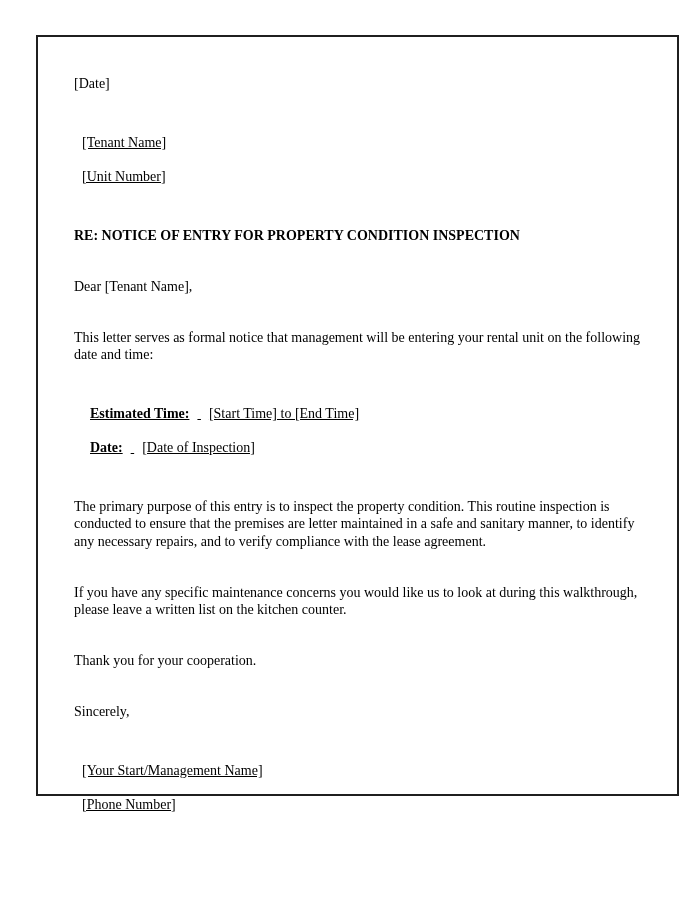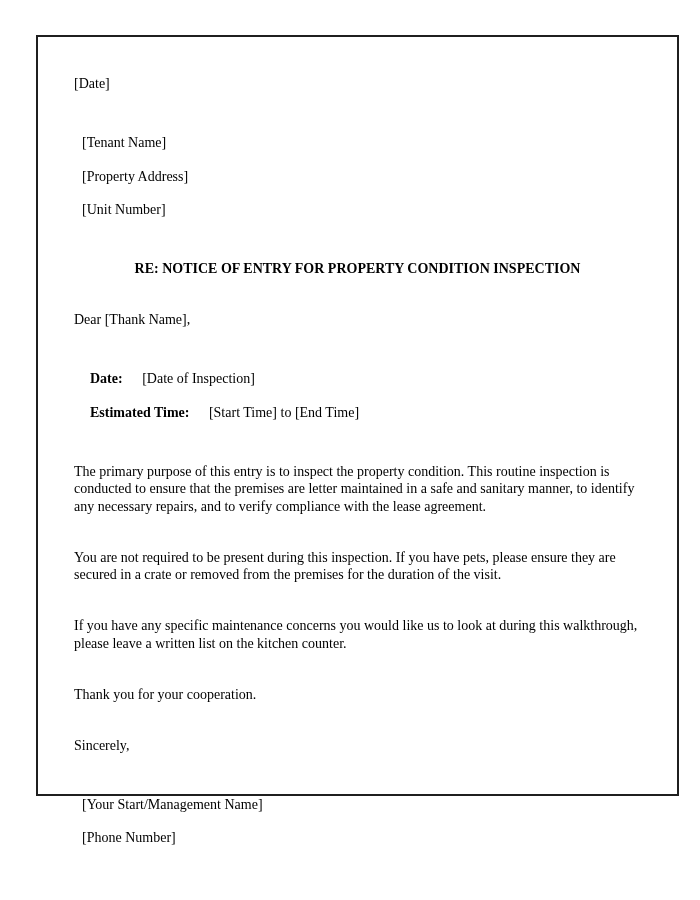--- a/index.html
+++ b/index.html
@@ -23,51 +23,50 @@
     width: 643px;
     height: 761px;
     background: #ffffff;
     border: 2px solid #1f1f1f;
     padding: 30px 28px 0 28px;
     color: #000000;
     font-size: 14px;
     line-height: 17.5px;
   }
   .page p { margin: 0 0 17.5px 0; }
-  .block { margin: 0 0 17.5px 0; }
+  .block { margin: 0 0 17.5px 0; text-decoration: underline; }
   .block p { margin: 0; }
-  .bold { font-weight: bold; text-align: center; }
+  .bold { font-weight: bold; }
 </style>
 </head>
 <body>
 
 <div class="canvas">
   <div class="page">
 
     <p>[Date]</p>
 
     <div class="block">
       <p>[Tenant Name]</p>
-      <p>[Property Address]</p>
       <p>[Unit Number]</p>
     </div>
 
     <p class="bold">RE: NOTICE OF ENTRY FOR PROPERTY CONDITION INSPECTION</p>
 
-    <p>Dear [Thank Name],</p>
+    <p>Dear [Tenant Name],</p>
 
+    <p>This letter serves as formal notice that management will be entering your rental unit on the following date and time:</p>
 
     <div class="block">
+      <p><span class="bold">Estimated Time:</span> <span>[Start Time] to [End Time]</span></p>
       <p><span class="bold">Date:</span> <span>[Date of Inspection]</span></p>
-      <p><span class="bold">Estimated Time:</span> <span>[Start Time] to [End Time]</span></p>
     </div>
 
     <p>The primary purpose of this entry is to inspect the property condition. This routine inspection is conducted to ensure that the premises are letter maintained in a safe and sanitary manner, to identify any necessary repairs, and to verify compliance with the lease agreement.</p>
 
-    <p>You are not required to be present during this inspection. If you have pets, please ensure they are secured in a crate or removed from the premises for the duration of the visit.</p>
 
     <p>If you have any specific maintenance concerns you would like us to look at during this walkthrough, please leave a written list on the kitchen counter.</p>
 
     <p>Thank you for your cooperation.</p>
 
     <p>Sincerely,</p>
 
     <div class="block">
       <p>[Your Start/Management Name]</p>
       <p>[Phone Number]</p>

